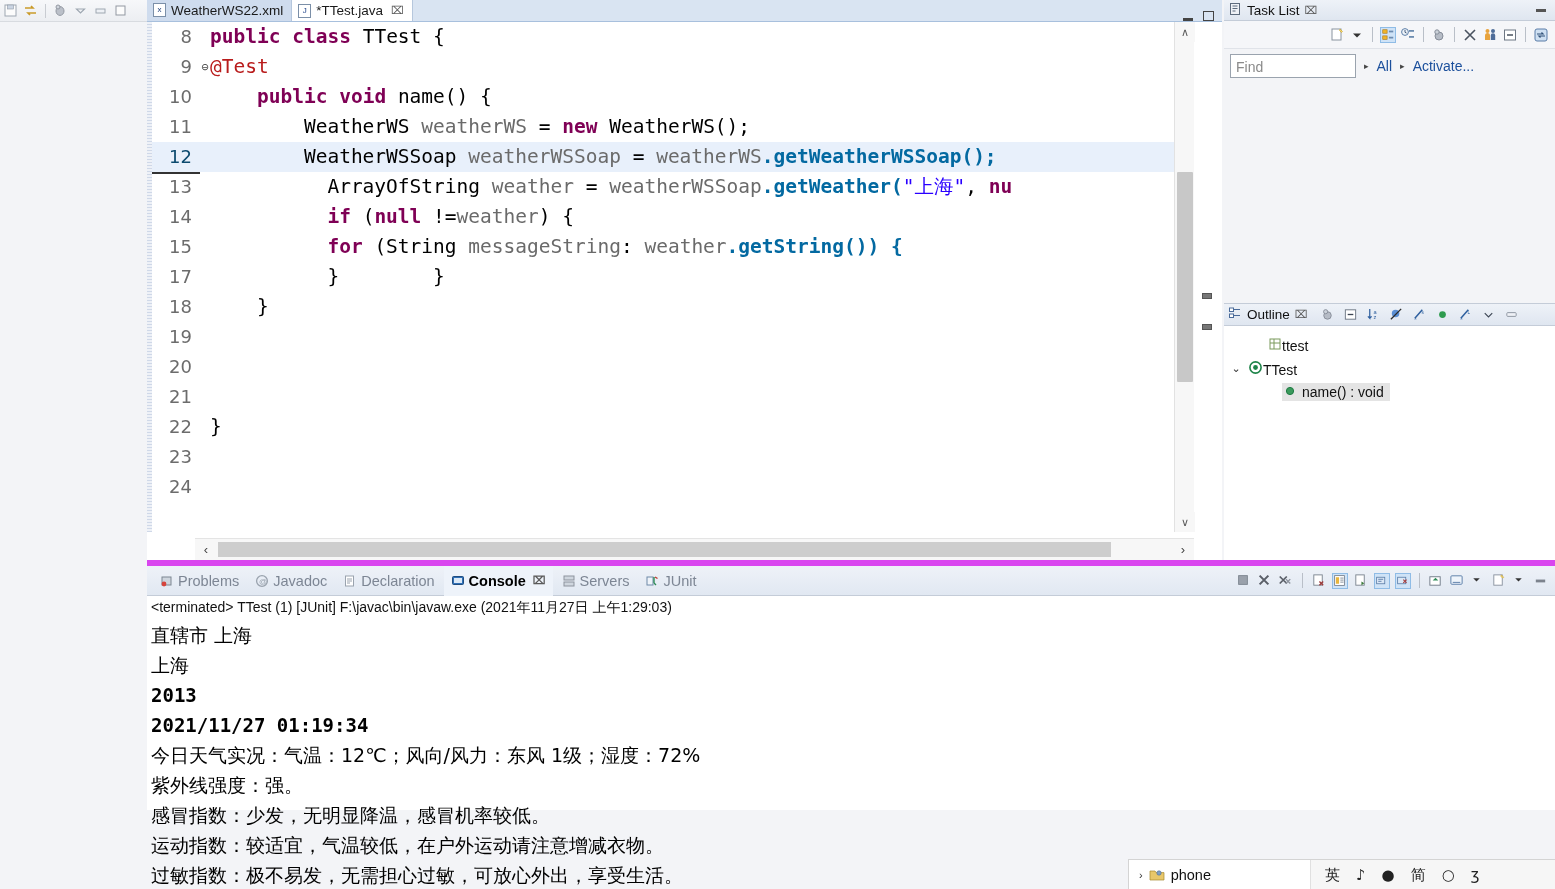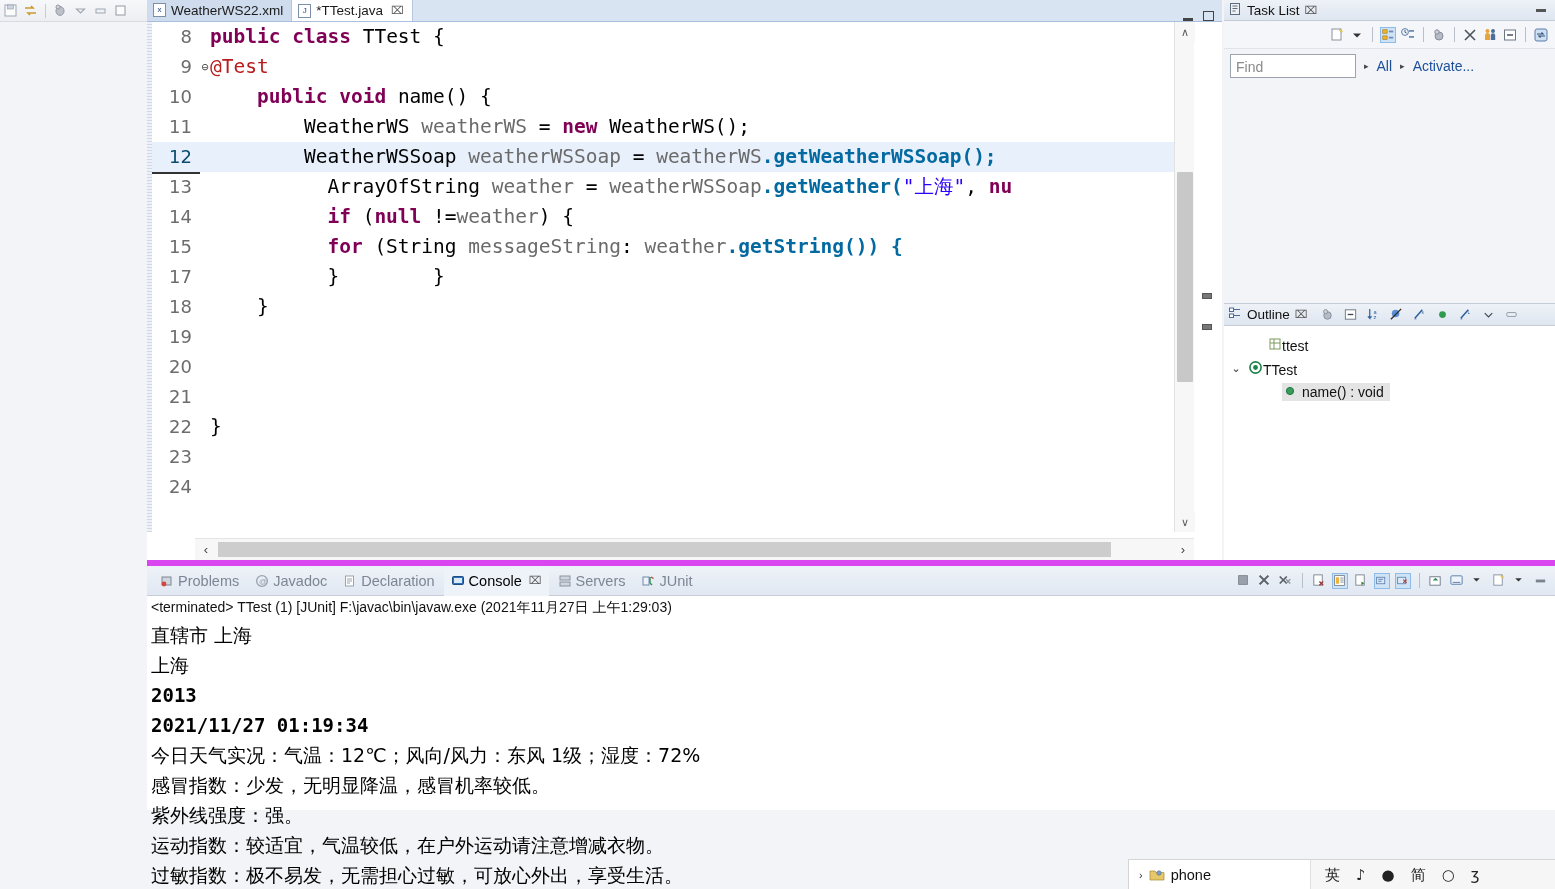--- a/index.html
+++ b/index.html
@@ -179,21 +179,21 @@
   }
   .console-tabs {
     height:30px; background:linear-gradient(#eef2f8,#e1e8f2);
     display:flex; align-items:center; gap:2px; padding-left:6px;
     border-bottom:1px solid #c4ccd8; position:relative;
   }
   .ctab {
     display:flex; align-items:center; gap:4px; height:30px; padding:0 7px;
     font-size:14.5px; color:#7d8694;
   }
-  .ctab.active { background:#eef3fa; color:#000; font-weight:normal; }
+  .ctab.active { background:#eef3fa; color:#000; font-weight:bold; }
   .ctab-ico { width:14px; height:14px; }
   .ctools {
     margin-left:auto; display:flex; align-items:center; gap:5px;
     padding-right:6px;
   }
   .ct-ico { width:16px; height:16px; position:relative; }
   .ct-ico.sel { background:#cfe3f7; border:1px solid #8fbce6; }
   .ct-sep { width:1px; height:15px; background:#b9bfc8; margin:0 3px; }
   .console-sub {
     font-size:14px; color:#111; padding:3px 0 2px 4px;
@@ -641,22 +641,22 @@
       </div>
     </div>
 
     <div class="console-sub">&lt;terminated&gt; TTest (1) [JUnit] F:\javac\bin\javaw.exe (2021年11月27日 上午1:29:03)</div>
     <div class="console-out" id="console-out">
         <div class="oline han">直辖市 上海</div>
         <div class="oline han">上海</div>
         <div class="oline mono">2013</div>
         <div class="oline mono">2021/11/27 01:19:34</div>
         <div class="oline han">今日天气实况：气温：12℃；风向/风力：东风 1级；湿度：72%</div>
+        <div class="oline han">紫外线强度：强。</div>
         <div class="oline han">感冒指数：少发，无明显降温，感冒机率较低。</div>
-        <div class="oline han">紫外线强度：强。</div>
         <div class="oline han">运动指数：较适宜，气温较低，在户外运动请注意增减衣物。</div>
         <div class="oline han">过敏指数：极不易发，无需担心过敏，可放心外出，享受生活。</div>
       </div>
   </div>
 
   <div class="tb-overlay">
     <span class="tb-chev">›</span>
     <span class="tb-ico">
       <svg width="16" height="14" viewBox="0 0 16 14">
           <path d="M1 3h5l1.2 1.6H15V12H1z" fill="#e8c76a" stroke="#a88a2e" stroke-width=".7"></path>

